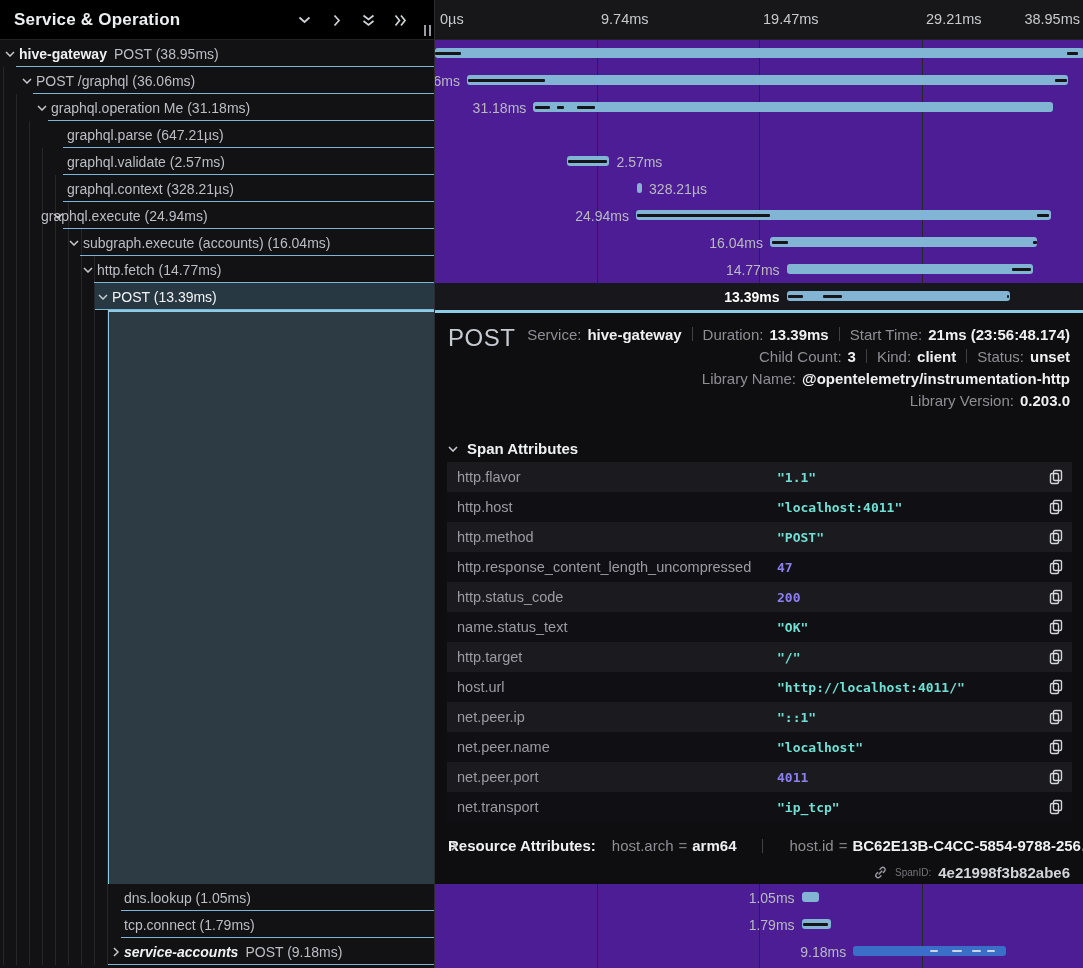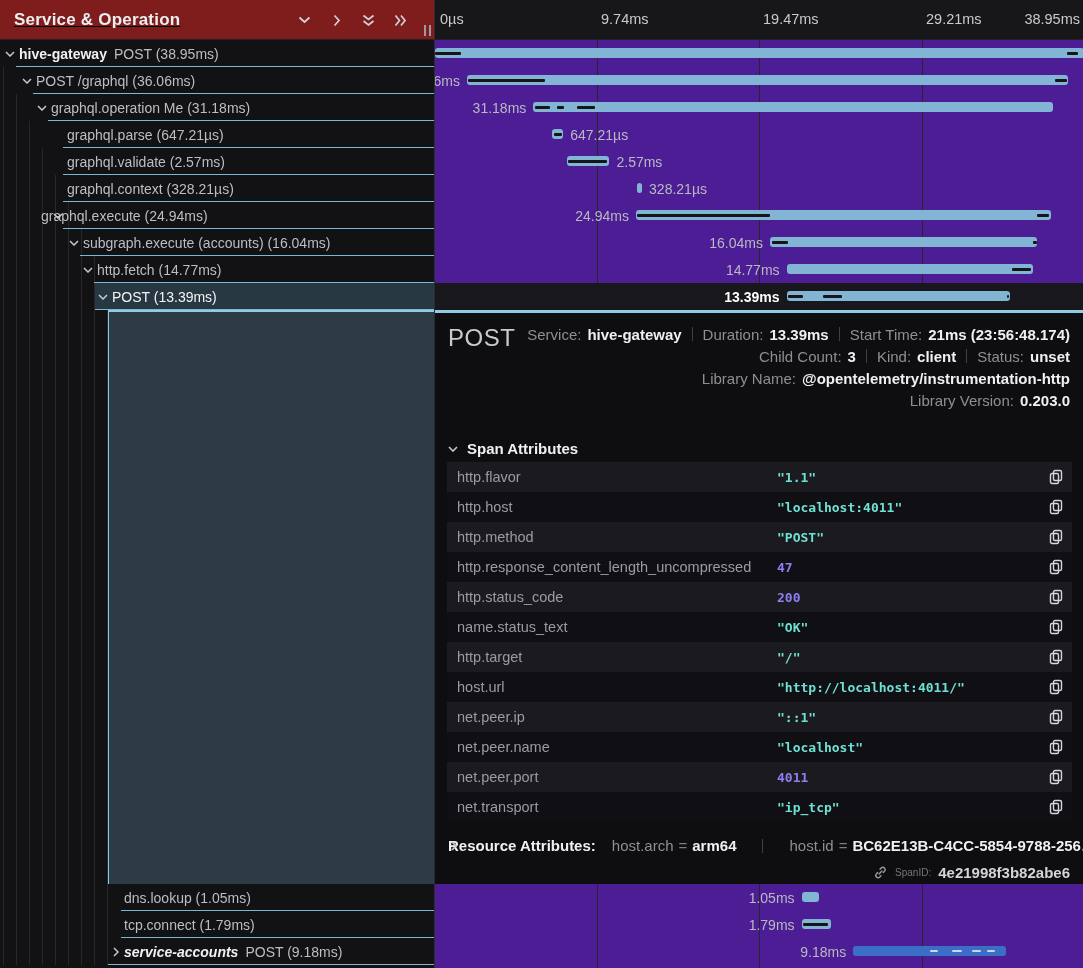--- a/index.html
+++ b/index.html
@@ -4,22 +4,22 @@
 <style>
   * { margin:0; padding:0; box-sizing:border-box; }
   html,body { background:#0b0b0d; }
   #stage {
     position:relative; width:1083px; height:968px; overflow:hidden;
     background:#0e0e10; font-family:"Liberation Sans", sans-serif;
     -webkit-font-smoothing:antialiased;
   }
   
   .left { position:absolute; left:0; top:0; width:434px; height:968px; background:#121215; }
-  .lheader { position:absolute; left:0; top:0; width:434px; height:40px; background:#7f1d1d;
-             border-bottom:1px solid #232327; display:flex; align-items:center;text-decoration:underline; }
+  .lheader { position:absolute; left:0; top:0; width:434px; height:40px; background:#000000;
+             border-bottom:1px solid #232327; display:flex; align-items:center; }
   .ltitle { margin-left:14px; font-size:17px; font-weight:700; color:#eceef0; letter-spacing:.2px; }
   .hicons { position:absolute; right:26px; top:0; height:40px; display:flex; align-items:center; gap:17px; }
   .hicon { width:15px; height:15px; display:flex; align-items:center; justify-content:center; cursor:pointer; }
   .hicon svg { stroke:#d2d4d9; }
   .grip { position:absolute; right:3px; top:25px; display:flex; gap:3px; }
   .grip i { display:block; width:2px; height:11px; background:#9b9ca3; }
   .guide { position:absolute; width:1px; background:#26262c; z-index:1; }
   
   .trow { position:absolute; left:0; width:434px; height:27px; display:flex; align-items:center;
           font-size:14px; z-index:2; cursor:pointer; }
@@ -266,26 +266,20 @@
         </div>
       </div>
     <div class="brow" style="top:94px">
         <span class="blabel" style="right: 557.692px;">31.18ms</span>
         <div class="bar" style="left: 98.3081px; width: 519.533px; background: rgb(130, 181, 211);">
           <i class="notch" style="left: 1.66624px; width: 14.9961px;"></i>
           <i class="notch" style="left: 24.1605px; width: 6.66495px;"></i>
           <i class="notch" style="left: 44.1553px; width: 17.4955px;"></i>
         </div>
       </div>
-    <div class="brow" style="top:121px">
-        <span class="blabel" style="left: 135.25px;">647.21µs</span>
-        <div class="bar" style="left: 117.47px; width: 10.7806px; background: rgb(130, 181, 211);">
-          <i class="notch" style="left: 1.16637px; width: 7.99795px;"></i>
-        </div>
-      </div>
     <div class="brow" style="top:148px">
         <span class="blabel" style="left: 181.455px;">2.57ms</span>
         <div class="bar" style="left: 131.633px; width: 42.8223px; background: rgb(130, 181, 211);">
           <i class="notch" style="left: 1.66624px; width: 39.1566px;"></i>
         </div>
       </div>
     <div class="brow" style="top:175px">
         <span class="blabel" style="left: 214.08px;">328.21µs</span>
         <div class="bar" style="left: 201.615px; width: 5.46526px; background: rgb(130, 181, 211);"></div>
       </div>

